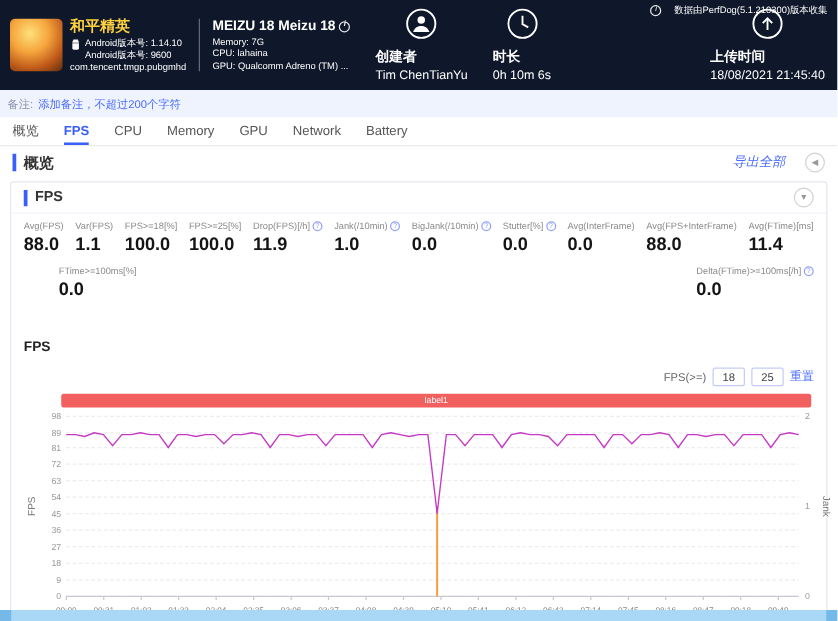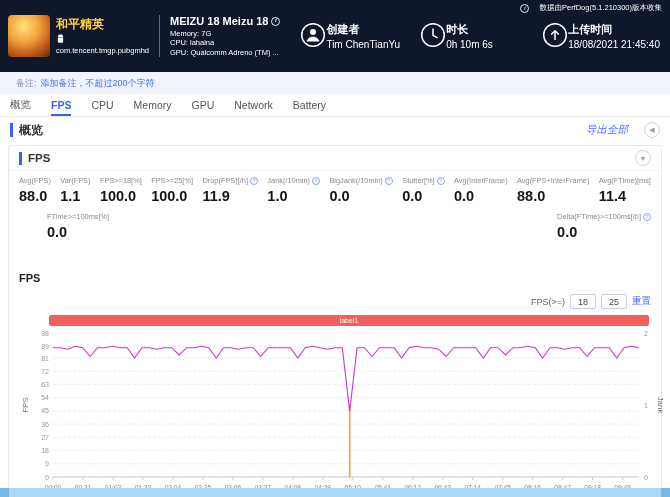--- a/index.html
+++ b/index.html
@@ -20,29 +20,29 @@
   .game-name { color:#ffd23c; font-size:12px; font-weight:bold; }
   .game-sub { display:flex; align-items:flex-start; gap:3px; margin-top:1px; }
   .android-lines div { font-size:7.5px; }
   .game-package { font-size:7.5px; margin-top:1px; }
   .hdr-divider { width:1px; height:42px; background:rgba(255,255,255,.35); margin:0 10px; flex:none; }
   .device-block { line-height:1.3; }
   .device-model { font-size:11px; font-weight:bold; display:flex; align-items:center; gap:3px; white-space:nowrap; }
   .device-line { font-size:7.5px; white-space:nowrap; }
   .circle-i { display:inline-flex; width:9px; height:9px; border:1px solid rgba(255,255,255,.9); border-radius:50%;
     font-size:6px; align-items:center; justify-content:center; font-style:italic; flex:none; }
-  .hdr-stat { display:flex; align-items:flex-start; margin-left:20px; white-space:nowrap; }
+  .hdr-stat { display:flex; align-items:center; gap:6px; margin-left:20px; white-space:nowrap;flex-direction:column; }
   .hdr-stat-icon { flex:none; }
   .hdr-stat-label { font-size:11px; font-weight:bold; }
   .hdr-stat-value { font-size:10px; margin-top:2px; }
   .hdr-stat.upload { margin-left:auto; margin-right:2px; }
   .collect-note { position:absolute; top:3px; right:8px; font-size:7.5px; display:flex; align-items:center; gap:10px; }
 
   
-  .note-bar { height:22px; background:#eef3fe; display:flex; align-items:center; padding:0 16px; gap:4px; }
+  .note-bar { height:22px; background:#eef3fe; display:flex; align-items:center; padding:0 6px; gap:4px; }
   .note-label { font-size:9px; color:#8a93a8; }
   .note-link { font-size:9px; color:#4a6bfb; cursor:pointer; }
 
   
   .tab-bar { height:23px; display:flex; align-items:stretch; padding:0 10px; gap:20px; border-bottom:1px solid #ebebeb; background:#fff; }
   .tab { font-size:10.5px; color:#555; display:flex; align-items:center; cursor:pointer; }
   .tab.active { color:#3a5ff8; font-weight:bold; box-shadow: inset 0 -2px 0 #3a5ff8; }
 
   
   .overview-bar { height:26px; display:flex; align-items:center; padding:0 10px; }
@@ -96,20 +96,24 @@
     <div class="game-icon"></div>
     <div class="game-meta">
       <div class="game-name">和平精英</div>
       <div class="game-sub">
         <svg class="hdr-stat-icon" width="9" height="12" viewBox="0 0 24 30" fill="#fff">
           <path d="M5 11h14v11a3 3 0 0 1-3 3H8a3 3 0 0 1-3-3z"></path>
           <path d="M5 10a7 7 0 0 1 14 0z"></path>
           <line x1="8" y1="2" x2="9.5" y2="5" stroke="#fff" stroke-width="1.4"></line>
           <line x1="16" y1="2" x2="14.5" y2="5" stroke="#fff" stroke-width="1.4"></line>
         </svg>
+        <div class="android-lines">
+          <div>Android版本号: 1.14.10</div>
+          <div>Android版本号: 9600</div>
+        </div>
       </div>
       <div class="game-package">com.tencent.tmgp.pubgmhd</div>
     </div>
   </div>
 
   <div class="hdr-divider"></div>
 
   <div class="device-block">
     <div class="device-model">
       <span>MEIZU 18 Meizu 18</span>

